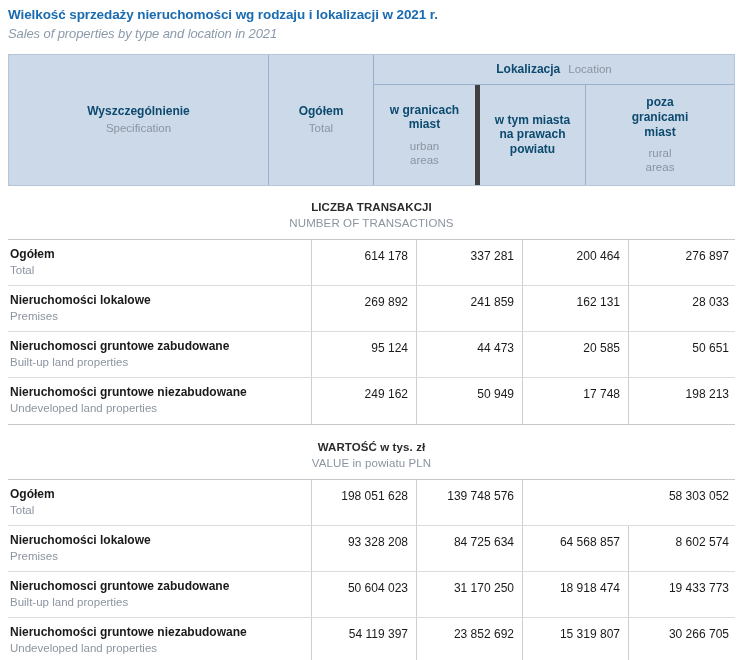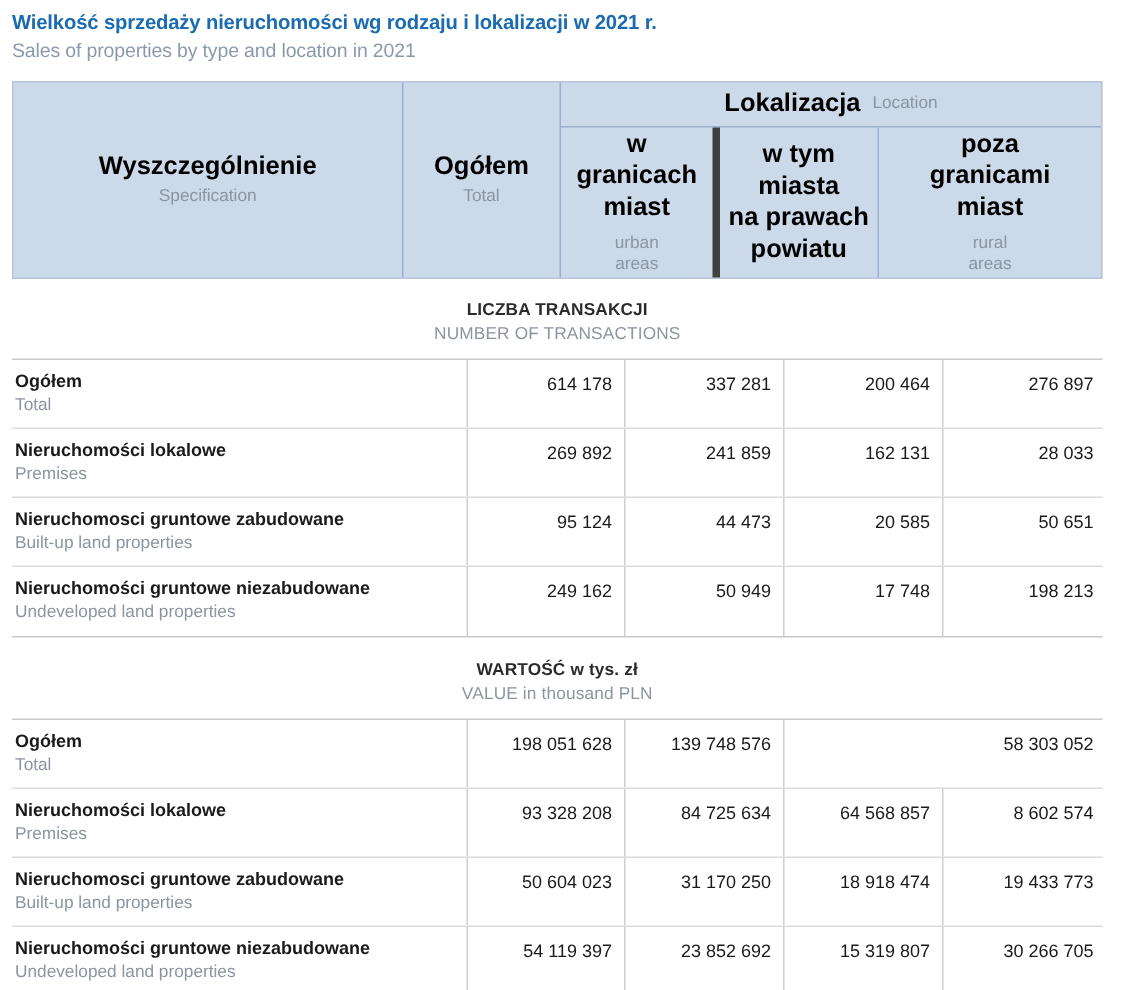--- a/index.html
+++ b/index.html
@@ -31,20 +31,21 @@
     color: #1a6bb0;
     letter-spacing: -0.1px;
     line-height: 1.25;
   }
   .title-en {
     font-size: 13px;
     color: #8b9aab;
     line-height: 1.3;
     margin-top: 2px;
     letter-spacing: -0.1px;
+    font-style: italic;
   }
 
   
   .thead {
     margin-top: 11px;
     width: 727px;
     border: 1px solid #b6c6da;
     background: #ccd9e9;
     box-sizing: border-box;
     display: flex;
@@ -95,23 +96,23 @@
     align-items: center;
     justify-content: center;
     text-align: center;
     padding: 0 4px;
   }
   .th-sub.c1 { width: 106px; border-right: 5px solid #404040; }
   .th-sub.c2 { width: 106px; border-right: 1px solid #99b0cc; }
   .th-sub.c3 { flex: 1; }
 
   .lbl-pl {
-    font-size: 17px;
+    font-size: 12px;
     font-weight: bold;
-    color: #000000;
+    color: #0c4a6e;
     line-height: 1.22;
   }
   .lbl-en {
     font-size: 11.5px;
     color: #8b94a0;
     line-height: 1.22;
     margin-top: 2px;
   }
   .th-sub .lbl-en { margin-top: 7px; }
   .th-loc-title .lbl-pl, .th-loc-title .lbl-en { margin: 0; }
@@ -279,21 +280,21 @@
       </div>
       <div class="td-num total">249 162</div>
       <div class="td-num c1">50 949</div>
       <div class="td-num c2">17 748</div>
       <div class="td-num c3">198 213</div>
     </div>
   </div>
 
   <div class="section-head sec2">
     <div class="sec-pl">WARTOŚĆ w tys. zł</div>
-    <div class="sec-en">VALUE in thousand PLN</div>
+    <div class="sec-en">VALUE in powiatu PLN</div>
   </div>
 
   <div class="tbody">
     <div class="trow">
       <div class="td-spec">
         <div class="row-pl">Ogółem</div>
         <div class="row-en">Total</div>
       </div>
       <div class="td-num total">198 051 628</div>
       <div class="td-num c1">139 748 576</div>

